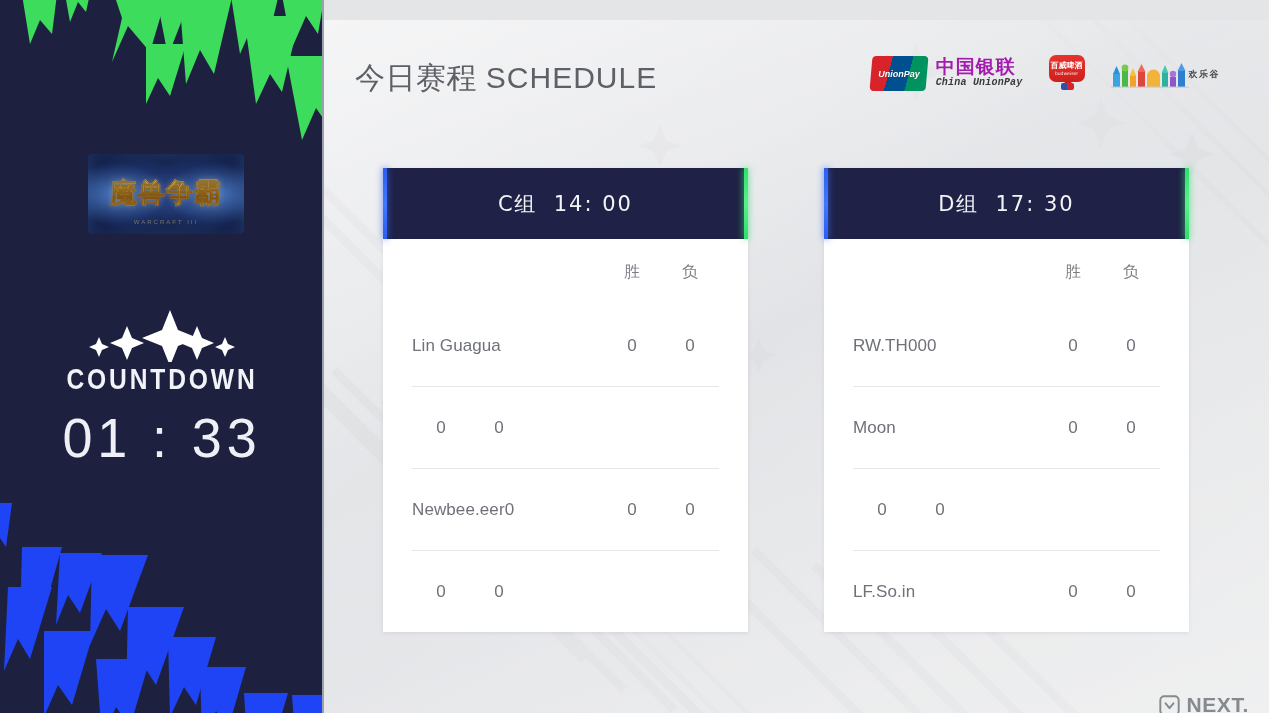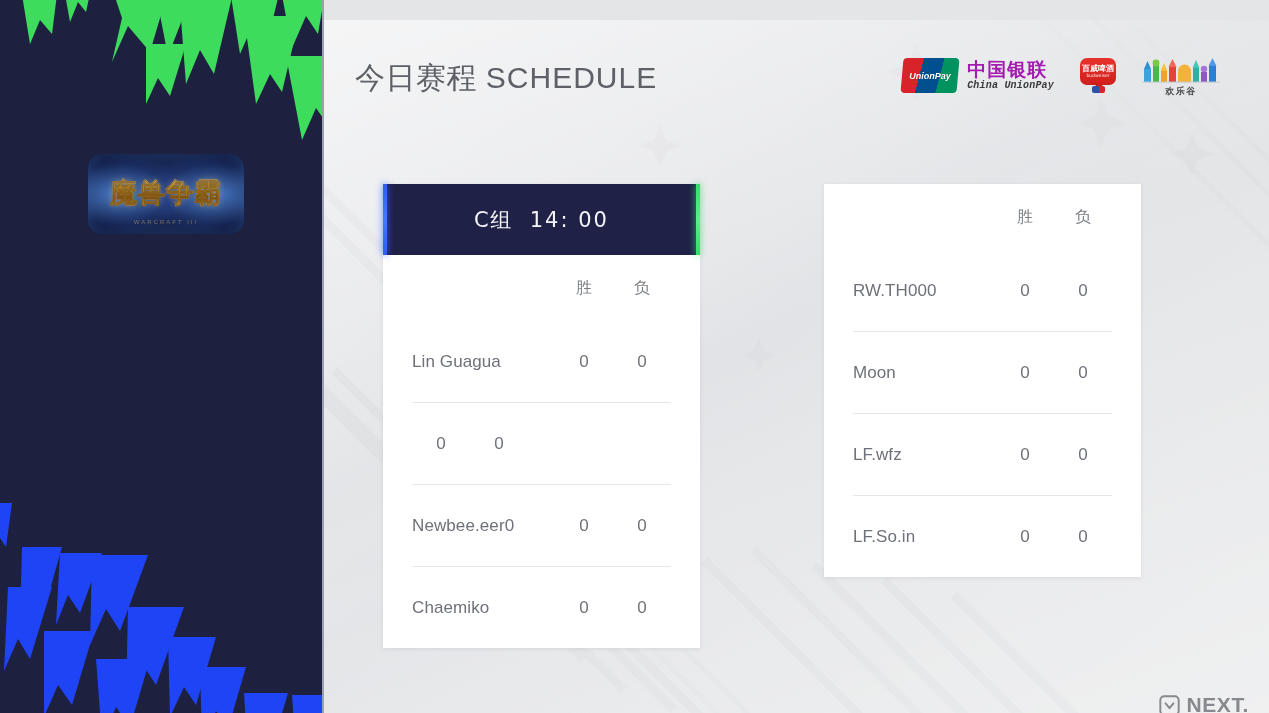--- a/index.html
+++ b/index.html
@@ -35,21 +35,21 @@
   #bolts-blue  { bottom: 0; height: 210px; }
 
   
   #wc-logo {
     position: absolute;
     left: 88px; top: 154px;
     width: 156px; height: 80px;
   }
   #wc-logo-inner {
     position: absolute; inset: 0;
-    border-radius: 13px;
+    border-radius: 2px;
     background:
       radial-gradient(ellipse 60% 70% at 18% 50%, rgba(90,150,235,0.75) 0%, rgba(40,70,150,0.25) 55%, rgba(0,0,0,0) 75%),
       radial-gradient(ellipse 60% 70% at 82% 50%, rgba(90,150,235,0.75) 0%, rgba(40,70,150,0.25) 55%, rgba(0,0,0,0) 75%),
       radial-gradient(ellipse 75% 90% at 50% 50%, rgba(70,120,210,0.45) 0%, rgba(10,16,45,0.9) 70%),
       linear-gradient(180deg, #0a1030 0%, #141c44 50%, #080c24 100%);
     box-shadow: inset 0 0 18px rgba(80,140,230,0.35);
     overflow: hidden;
   }
   #wc-logo-text {
     position: absolute;
@@ -201,34 +201,34 @@
   }
   #bubble-text .sm { font-size: 4.5px; font-weight: normal; opacity: 0.9; }
   #bubble-chip {
     position: absolute; left: 12px; top: 30px;
     width: 13px; height: 7px;
     border-radius: 2px;
     background: linear-gradient(90deg, #2f4fa8 0%, #2f4fa8 50%, #d8232a 50%, #d8232a 100%);
   }
 
   
-  #sponsor-valley { flex-direction: column; align-items: center; }
+  #sponsor-valley { flex-direction: row; align-items: center; }
   #valley-art { width: 78px; height: 30px; }
   #valley-name {
     font-family: "DejaVu Sans", sans-serif;
     font-size: 9px; font-weight: bold;
     color: #4a4a4a; letter-spacing: 1.5px;
     margin-top: 2px;
   }
 
   
   .group-card {
     position: absolute;
-    top: 164px;
-    width: 317px;
+    top: 148px;
+    width: 365px;
     background: #ffffff;
     box-shadow: 0 1px 4px rgba(120,125,135,0.16);
   }
   #group-card-0 { left: 59px; }
   #group-card-1 { left: 500px; }
 
   .card-header {
     position: relative;
     height: 71px;
     background: #1f2146;
@@ -337,20 +337,38 @@
       </g>
     </svg>
 
     <div id="wc-logo">
       <div id="wc-logo-inner">
         <div id="wc-logo-text">魔兽争霸</div>
         <div id="wc-logo-sub">WARCRAFT III</div>
       </div>
     </div>
 
+    <div id="countdown-block">
+      <svg id="countdown-stars" viewBox="0 0 324 62">
+        <g fill="#ffffff">
+
+          <path d="M96,52 L99,45 L102,52 L109,55 L102,58 L99,65 L96,58 L89,55 Z" transform="translate(0,-8)"></path>
+
+          <path d="M122,38 L127,26 L132,38 L144,43 L132,48 L127,60 L122,48 L110,43 Z"></path>
+
+          <path d="M162,30 L170,10 L178,30 L198,38 L178,46 L170,66 L162,46 L142,38 Z"></path>
+
+          <path d="M192,38 L197,26 L202,38 L214,43 L202,48 L197,60 L192,48 L180,43 Z"></path>
+
+          <path d="M222,52 L225,45 L228,52 L235,55 L228,58 L225,65 L222,58 L215,55 Z" transform="translate(0,-8)"></path>
+        </g>
+      </svg>
+      <div id="countdown-label">COUNTDOWN</div>
+      <div id="countdown-time">01 : 33</div>
+    </div>
 
     <svg class="bolts" id="bolts-blue" viewBox="0 0 324 210" preserveAspectRatio="none">
       <g fill="#1f44f5">
         <polygon points="-10,0 12,0 6,44 -2,32 -12,54"></polygon>
         <polygon points="22,44 62,44 44,108 34,90 20,120"></polygon>
         <polygon points="60,50 102,50 80,110 68,92 56,122"></polygon>
         <polygon points="8,84 52,84 30,156 18,136 4,168"></polygon>
         <polygon points="92,52 148,52 120,128 106,106 90,142"></polygon>
         <polygon points="44,128 94,128 72,202 58,182 44,214"></polygon>
         <polygon points="128,104 184,104 156,182 142,160 126,196"></polygon>
@@ -477,46 +495,49 @@
         <div class="player-row">
           <div class="player-stat">0</div>
           <div class="player-stat">0</div>
         </div>
         <div class="player-row">
           <div class="player-name">Newbee.eer0</div>
           <div class="player-stat">0</div>
           <div class="player-stat">0</div>
         </div>
         <div class="player-row last">
-          <div class="player-name">Chaemiko</div>
           <div class="player-stat">0</div>
           <div class="player-stat">0</div>
         </div>
       </div>
     </div>
 
     <div class="group-card" id="group-card-1">
+      <div class="card-header">
+        <div class="card-header-text">
+          <span class="grp">D组</span><span class="tm">17: 30</span>
+        </div>
+      </div>
       <div class="card-body">
         <div class="col-head">
           <div class="spacer"></div>
           <div class="ch">胜</div>
           <div class="ch">负</div>
         </div>
         <div class="player-row">
           <div class="player-name">RW.TH000</div>
           <div class="player-stat">0</div>
           <div class="player-stat">0</div>
         </div>
         <div class="player-row">
           <div class="player-name">Moon</div>
           <div class="player-stat">0</div>
           <div class="player-stat">0</div>
         </div>
         <div class="player-row">
-          <div class="player-name">LF.wfz</div>
           <div class="player-stat">0</div>
           <div class="player-stat">0</div>
         </div>
         <div class="player-row last">
           <div class="player-name">LF.So.in</div>
           <div class="player-stat">0</div>
           <div class="player-stat">0</div>
         </div>
       </div>
     </div>

